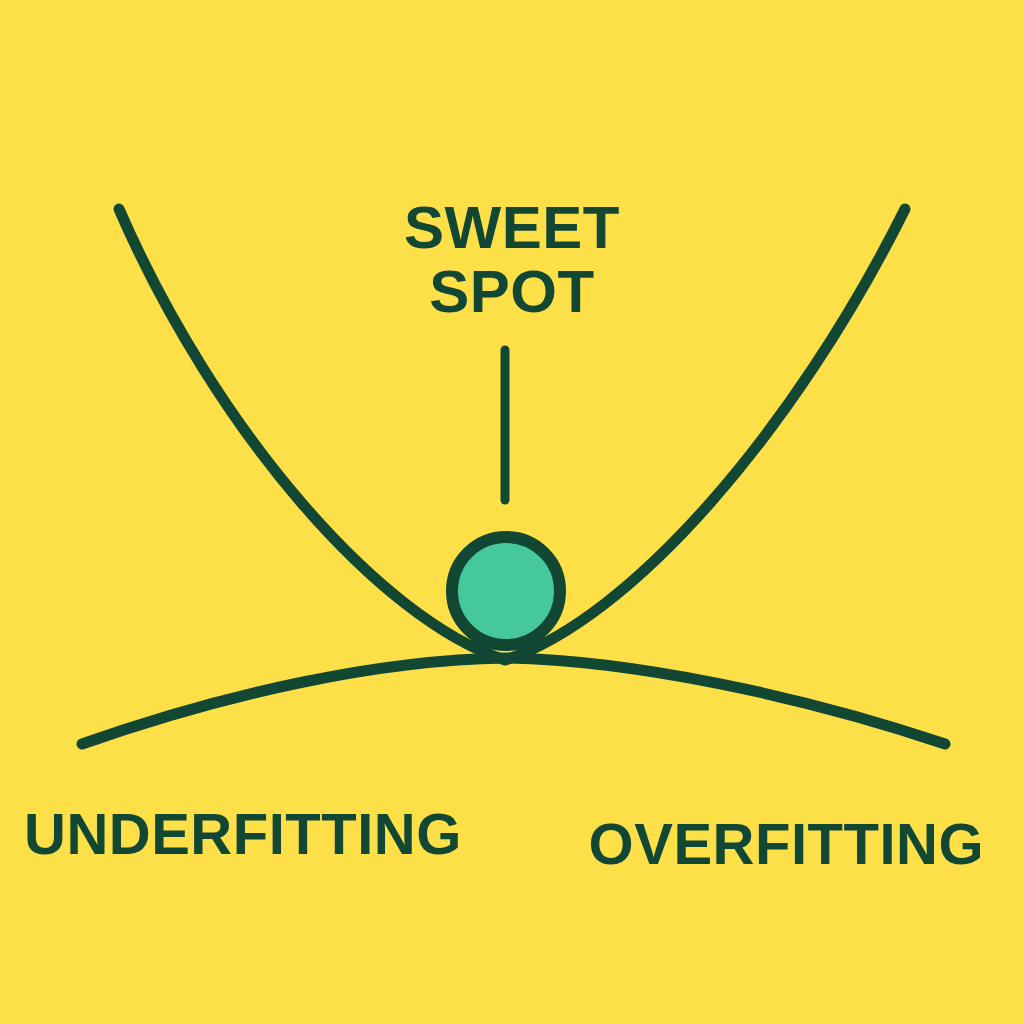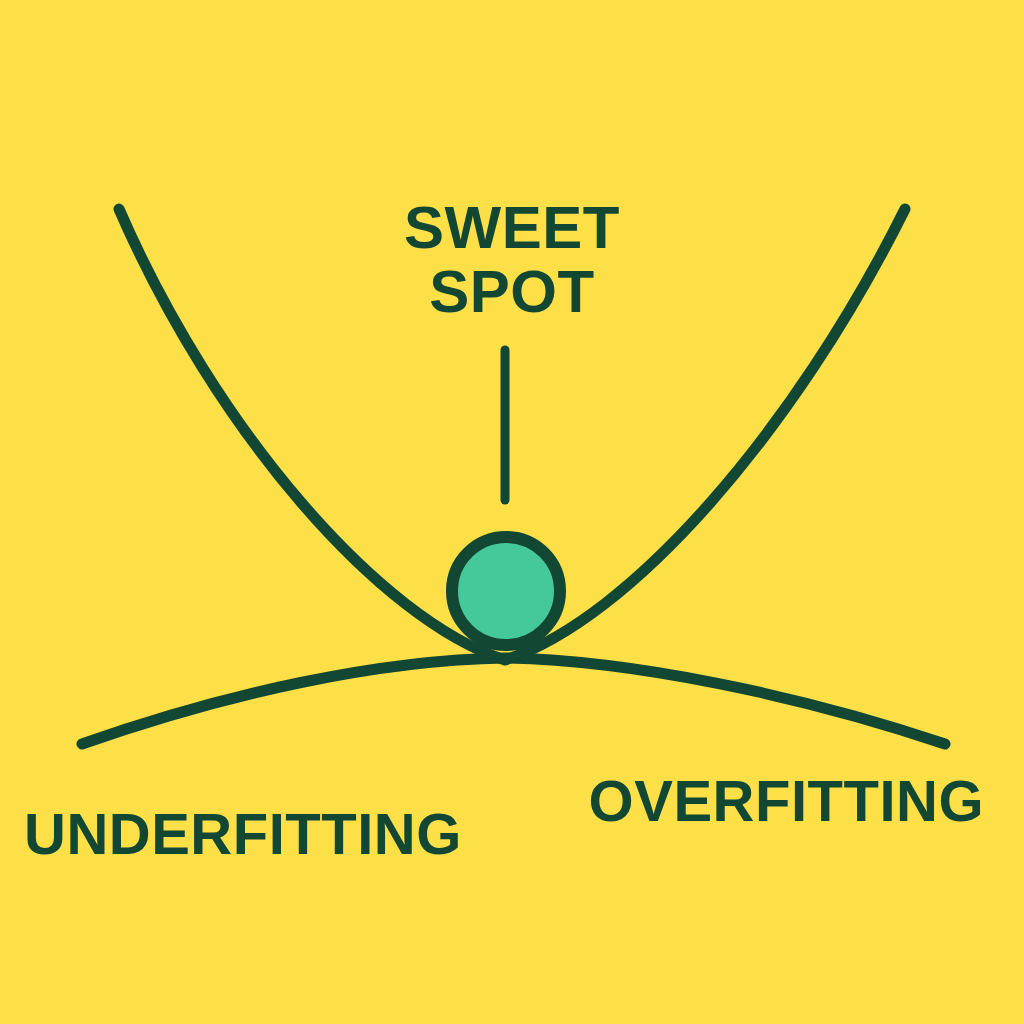--- a/index.html
+++ b/index.html
@@ -63,21 +63,21 @@
   }
   #underfitting-label {
     left: 24px;
     top: 771px;
     font-size: 58px;
     line-height: 60px;
     margin-top: 33px;
   }
   #overfitting-label {
     right: 40px;
-    top: 771px;
+    top: 814px;
     font-size: 58px;
     line-height: 60px;
   }
 </style>
 </head>
 <body>
 
 <div id="stage" style="background: #fde047;">
 
   <svg id="diagram-svg" viewBox="0 0 1024 1024">

